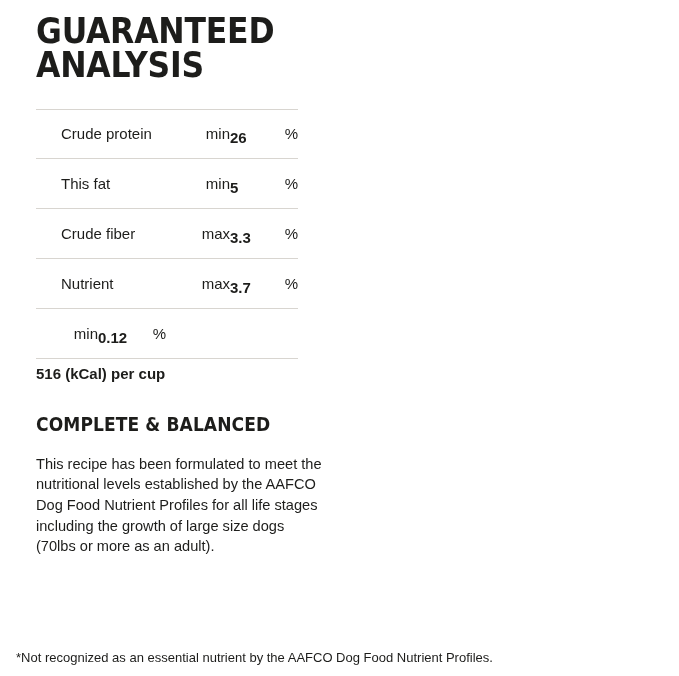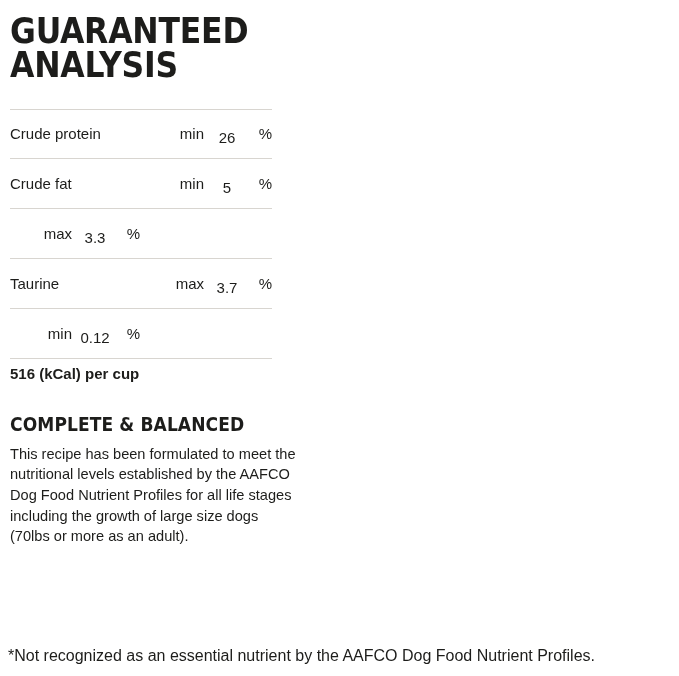--- a/index.html
+++ b/index.html
@@ -17,21 +17,21 @@
   .page {
     position: absolute;
     inset: 0;
     display: flex;
     flex-direction: row;
   }
 
   
   .left {
     width: 352px;
-    padding: 14px 0 0 10px;
+    padding: 14px 0 0 36px;
     position: relative;
   }
 
   .ga-title {
     font-family: "DejaVu Sans Condensed", "Liberation Sans", sans-serif;
     font-weight: bold;
     font-size: 35px;
     line-height: 0.98;
     letter-spacing: -0.2px;
     text-transform: uppercase;
@@ -44,29 +44,29 @@
     width: 262px;
   }
   .nut-row {
     display: flex;
     align-items: center;
     height: 50px;
     border-bottom: 1px solid #d8d5d0;
     font-size: 15px;
   }
   .nut-row:first-child { border-top: 1px solid #d8d5d0; }
-  .nut-name { flex: 1 1 auto; }
+  .nut-name { flex: 1 1 auto; margin-left: 25px; }
   .nut-qual {
     width: 62px;
     text-align: right;
   }
   .nut-val {
     width: 46px;
-    text-align: center;
-    font-weight: normal;
+    text-align: left;
+    font-weight: bold;
     margin-top: 8px;
   }
   .nut-unit {
     width: 22px;
     text-align: right;
   }
 
   .kcal {
     margin-top: 6px;
     font-size: 15px;
@@ -75,31 +75,31 @@
 
   .cb-title {
     font-family: "DejaVu Sans Condensed", "Liberation Sans", sans-serif;
     font-weight: bold;
     font-size: 19px;
     text-transform: uppercase;
     margin: 31px 0 0 0;
     letter-spacing: 0.1px;
   }
   .cb-body {
-    margin-top: 9px;
+    margin-top: 19px;
     font-size: 14.6px;
     line-height: 1.42;
     width: 292px;
   }
 
   .footnote {
     position: absolute;
-    left: 8px;
+    left: 16px;
     bottom: 11px;
-    font-size: 16px;
+    font-size: 13px;
     color: #1d1d1b;
     width: 640px;
   }
 
   
   .right {
     position: relative;
     flex: 1 1 auto;
   }
 </style>
@@ -112,32 +112,33 @@
     <h1 class="ga-title">GUARANTEED ANALYSIS</h1>
 
     <div class="nutrition">
       <div class="nut-row">
         <span class="nut-name">Crude protein</span>
         <span class="nut-qual">min</span>
         <span class="nut-val">26</span>
         <span class="nut-unit">%</span>
       </div>
       <div class="nut-row">
-        <span class="nut-name">Crude fat</span>
+        <span class="nut-name">This fat</span>
         <span class="nut-qual">min</span>
         <span class="nut-val">5</span>
         <span class="nut-unit">%</span>
       </div>
       <div class="nut-row">
+        <span class="nut-name">Crude fiber</span>
         <span class="nut-qual">max</span>
         <span class="nut-val">3.3</span>
         <span class="nut-unit">%</span>
       </div>
       <div class="nut-row">
-        <span class="nut-name">Taurine</span>
+        <span class="nut-name">Nutrient</span>
         <span class="nut-qual">max</span>
         <span class="nut-val">3.7</span>
         <span class="nut-unit">%</span>
       </div>
       <div class="nut-row">
         <span class="nut-qual">min</span>
         <span class="nut-val">0.12</span>
         <span class="nut-unit">%</span>
       </div>
     </div>

